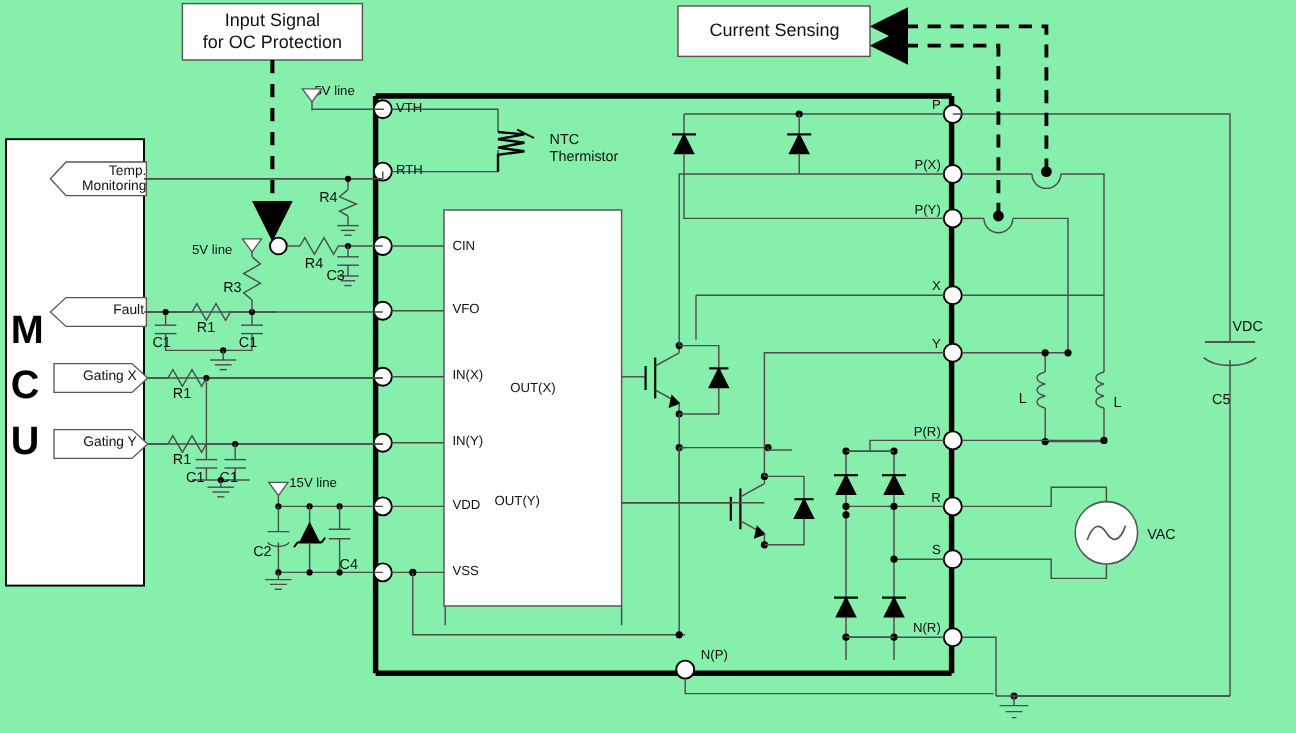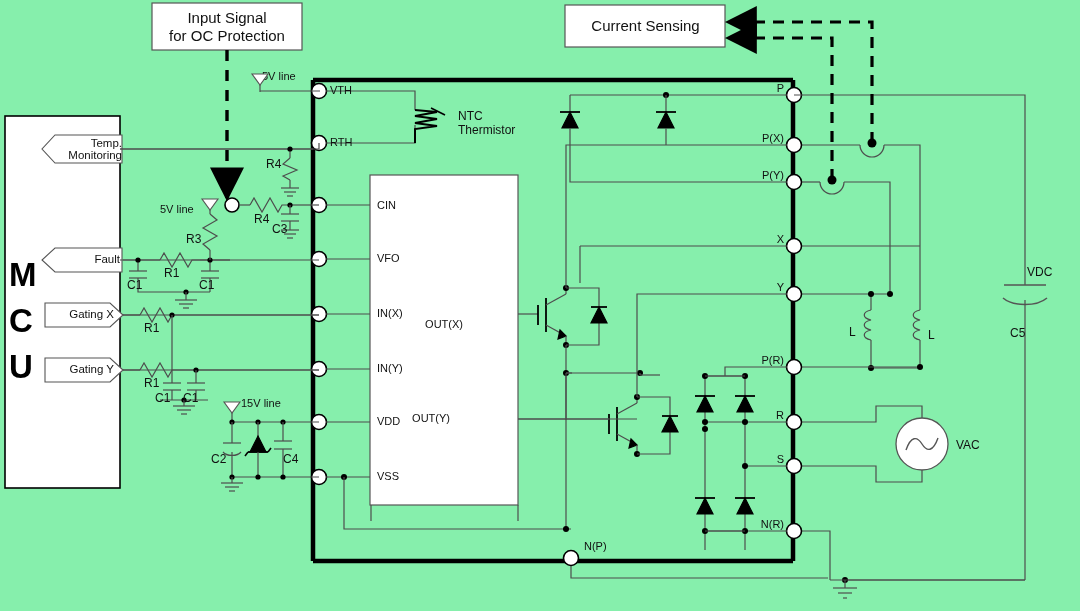--- a/index.html
+++ b/index.html
@@ -449,21 +449,21 @@
   <div class="comp-label" style="left:272px;top:222px;"><span>C3</span></div>
   <div class="comp-label" style="left:186px;top:216px;margin-top:16px;"><span>R3</span></div>
   <div class="comp-label" style="left:164px;top:266px;"><span>R1</span></div>
   <div class="comp-label" style="left:127px;top:278px;"><span>C1</span></div>
   <div class="comp-label" style="left:199px;top:278px;"><span>C1</span></div>
   <div class="comp-label" style="left:144px;top:321px;"><span>R1</span></div>
   <div class="comp-label" style="left:144px;top:376px;"><span>R1</span></div>
   <div class="comp-label" style="left:155px;top:391px;"><span>C1</span></div>
   <div class="comp-label" style="left:183px;top:391px;"><span>C1</span></div>
   <div class="comp-label" style="left:211px;top:452px;"><span>C2</span></div>
-  <div class="comp-label" style="left:283px;top:452px;text-align:right;"><span>C4</span></div>
+  <div class="comp-label" style="left:283px;top:463px;text-align:right;"><span>C4</span></div>
   <div class="comp-label" style="left:1010px;top:326px;"><span>C5</span></div>
   <div class="comp-label" style="left:849px;top:325px;"><span>L</span></div>
   <div class="comp-label" style="left:928px;top:328px;"><span>L</span></div>
 
   <div class="comp-label" style="left:1027px;top:265px;text-align:center;"><span>VDC</span></div>
   <div class="comp-label" style="left:956px;top:438px;"><span>VAC</span></div>
 
 </div>
 
 </body></html>

